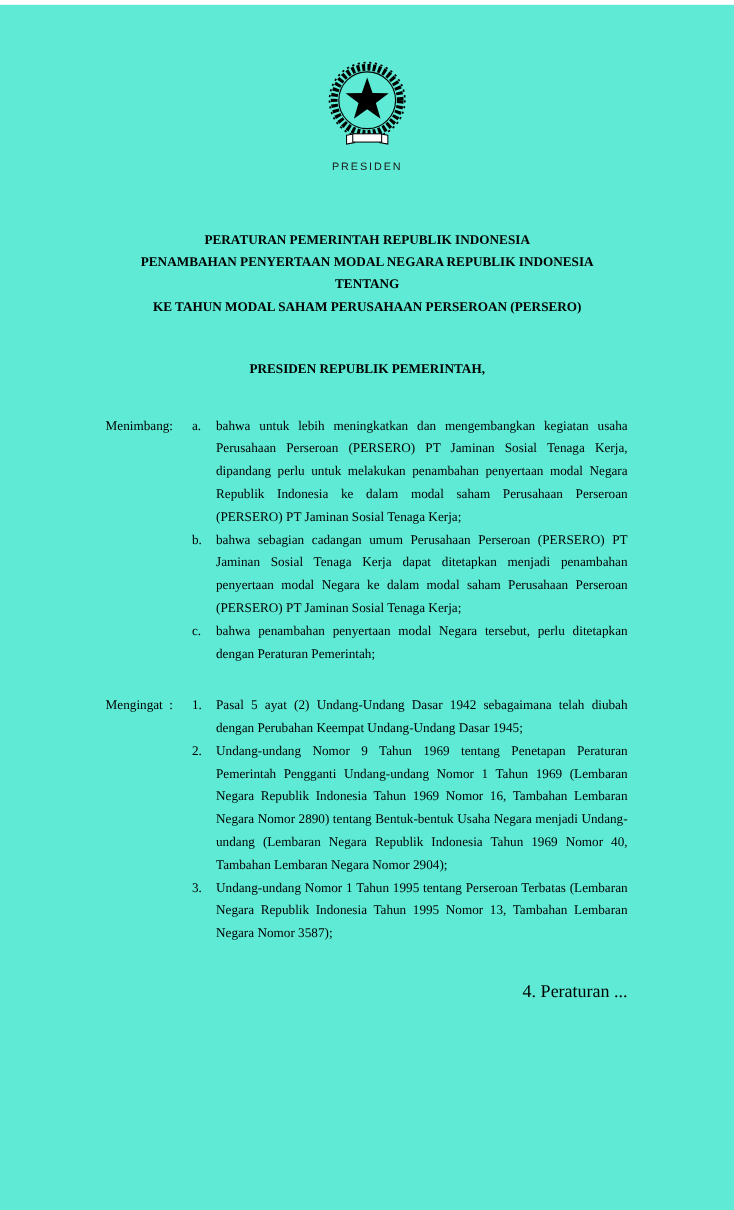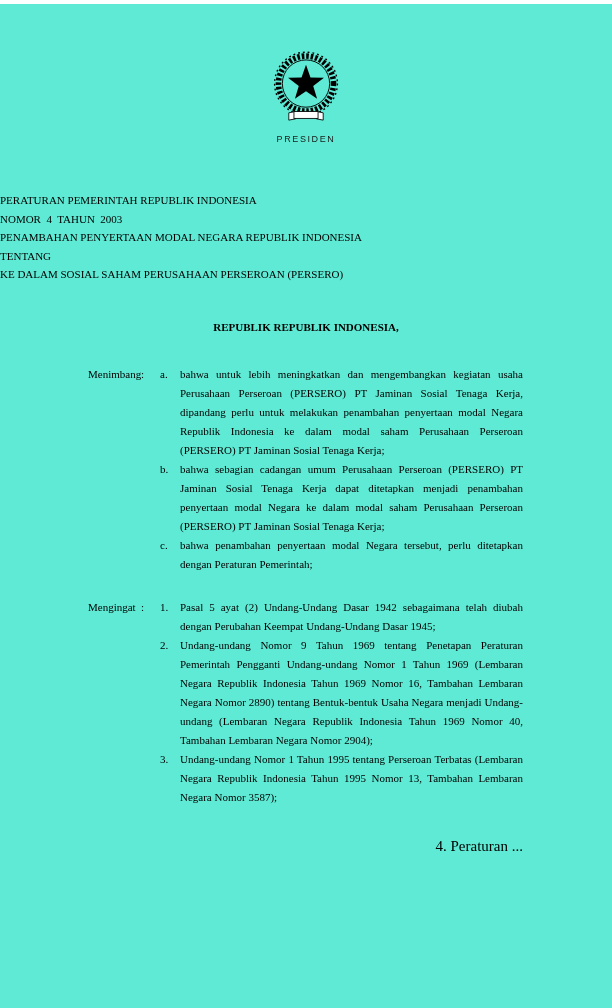--- a/index.html
+++ b/index.html
@@ -18,21 +18,22 @@
   .emblem { width: 86px; height: 86px; display: block; margin: 0 auto 3px auto; }
   .agency-line {
     font-family: "Liberation Sans", sans-serif;
     font-size: 9px;
     letter-spacing: 1.6px;
     line-height: 12px;
     color: #1a1a1a;
   }
   .title-block {
     margin-top: 46px;
-    font-weight: normal;
+    text-align: center;
+    font-weight: bold;
     font-size: 11px;
   }
   .title-line { line-height: 18.5px; white-space: pre-wrap; }
   .salutation {
     margin-top: 34px;
     text-align: center;
     font-weight: bold;
     font-size: 11px;
     line-height: 19px;
   }
@@ -76,27 +77,26 @@
         <polygon points="30,80 38,78.5 38,87 30,88.5" fill="#fff" stroke="#000" stroke-width="1"></polygon>
         <polygon points="70,80 62,78.5 62,87 70,88.5" fill="#fff" stroke="#000" stroke-width="1"></polygon>
         <rect x="36" y="78.5" width="28" height="8" fill="#fff" stroke="#000" stroke-width="1"></rect>
       </g>
     </svg>
     <div class="agency-line">PRESIDEN</div>
   </div>
 
   <div class="title-block">
     <div class="title-line">PERATURAN PEMERINTAH REPUBLIK INDONESIA</div>
-    <div class="title-line">NOMOR  4  TAHUN  2003</div>
     <div class="title-line">PENAMBAHAN PENYERTAAN MODAL NEGARA REPUBLIK INDONESIA</div>
     <div class="title-line">TENTANG</div>
-    <div class="title-line">KE DALAM SOSIAL SAHAM PERUSAHAAN PERSEROAN (PERSERO)</div>
+    <div class="title-line">KE TAHUN MODAL SAHAM PERUSAHAAN PERSEROAN (PERSERO)</div>
   </div>
 
-  <div class="salutation">REPUBLIK REPUBLIK INDONESIA,</div>
+  <div class="salutation">PRESIDEN REPUBLIK PEMERINTAH,</div>
 
   <div class="doc-body">
 
     <div class="clause">
       <div class="clause-label">Menimbang</div>
       <div class="clause-sep">:</div>
       <div class="clause-items">
         <div class="item">
           <div class="item-marker">a.</div>
           <div class="item-text">bahwa untuk lebih meningkatkan dan mengembangkan kegiatan usaha Perusahaan Perseroan (PERSERO) PT Jaminan Sosial Tenaga Kerja, dipandang perlu untuk melakukan penambahan penyertaan modal Negara Republik Indonesia ke dalam modal saham Perusahaan Perseroan (PERSERO) PT Jaminan Sosial Tenaga Kerja;</div>

